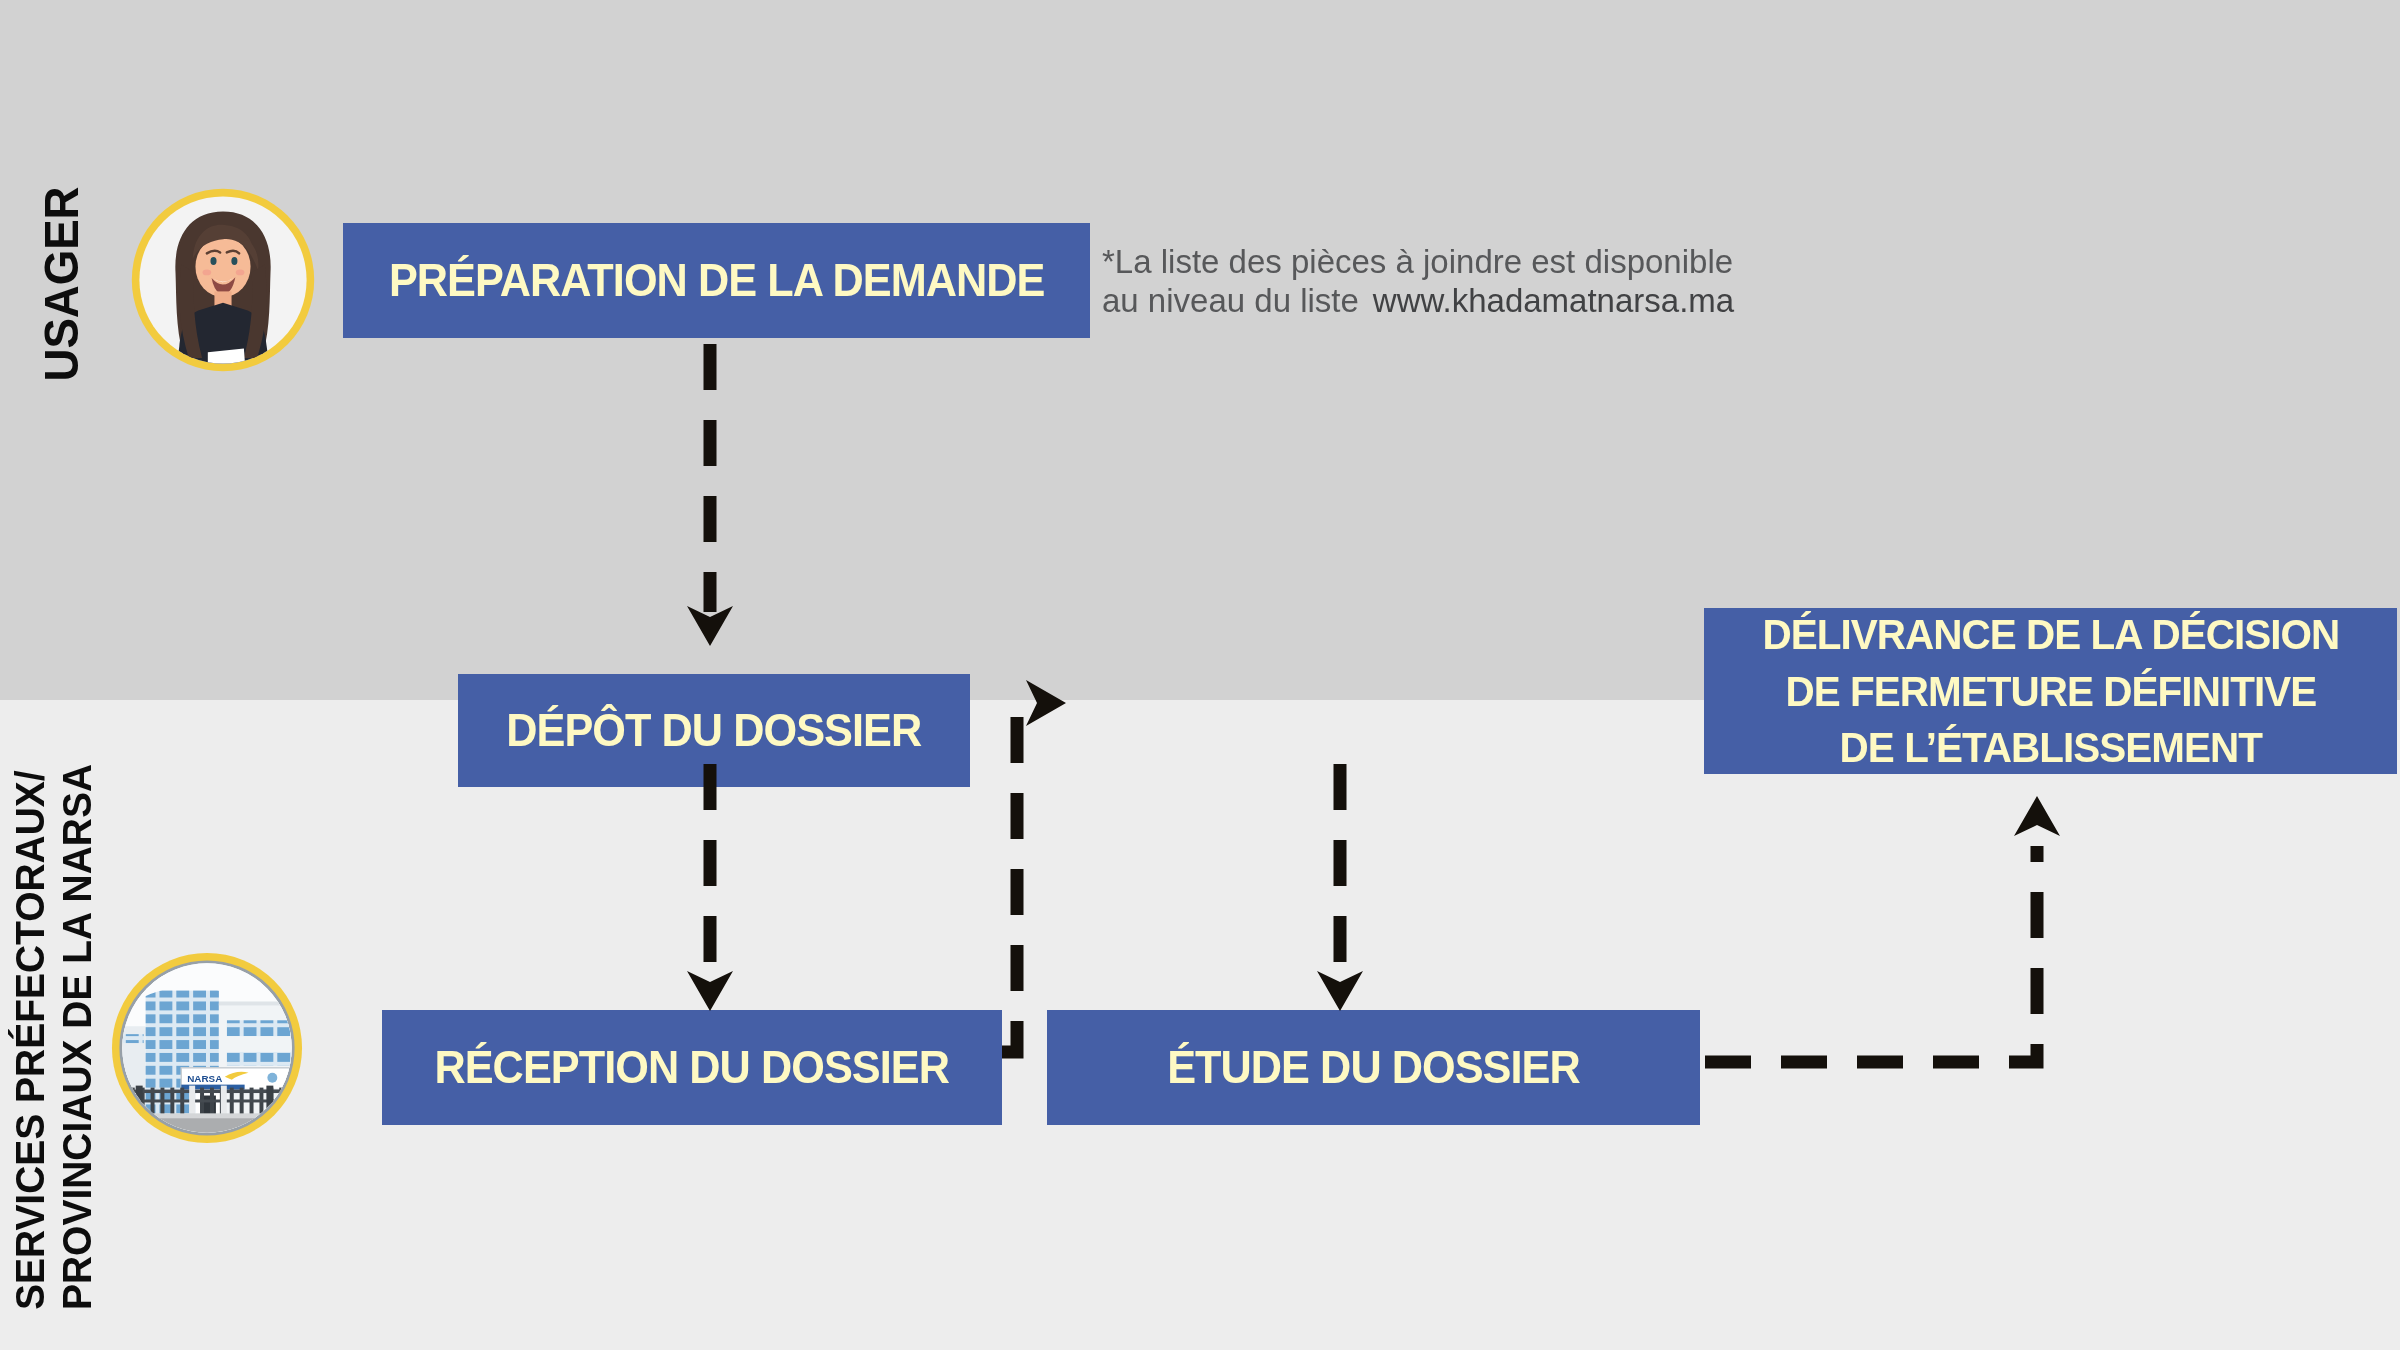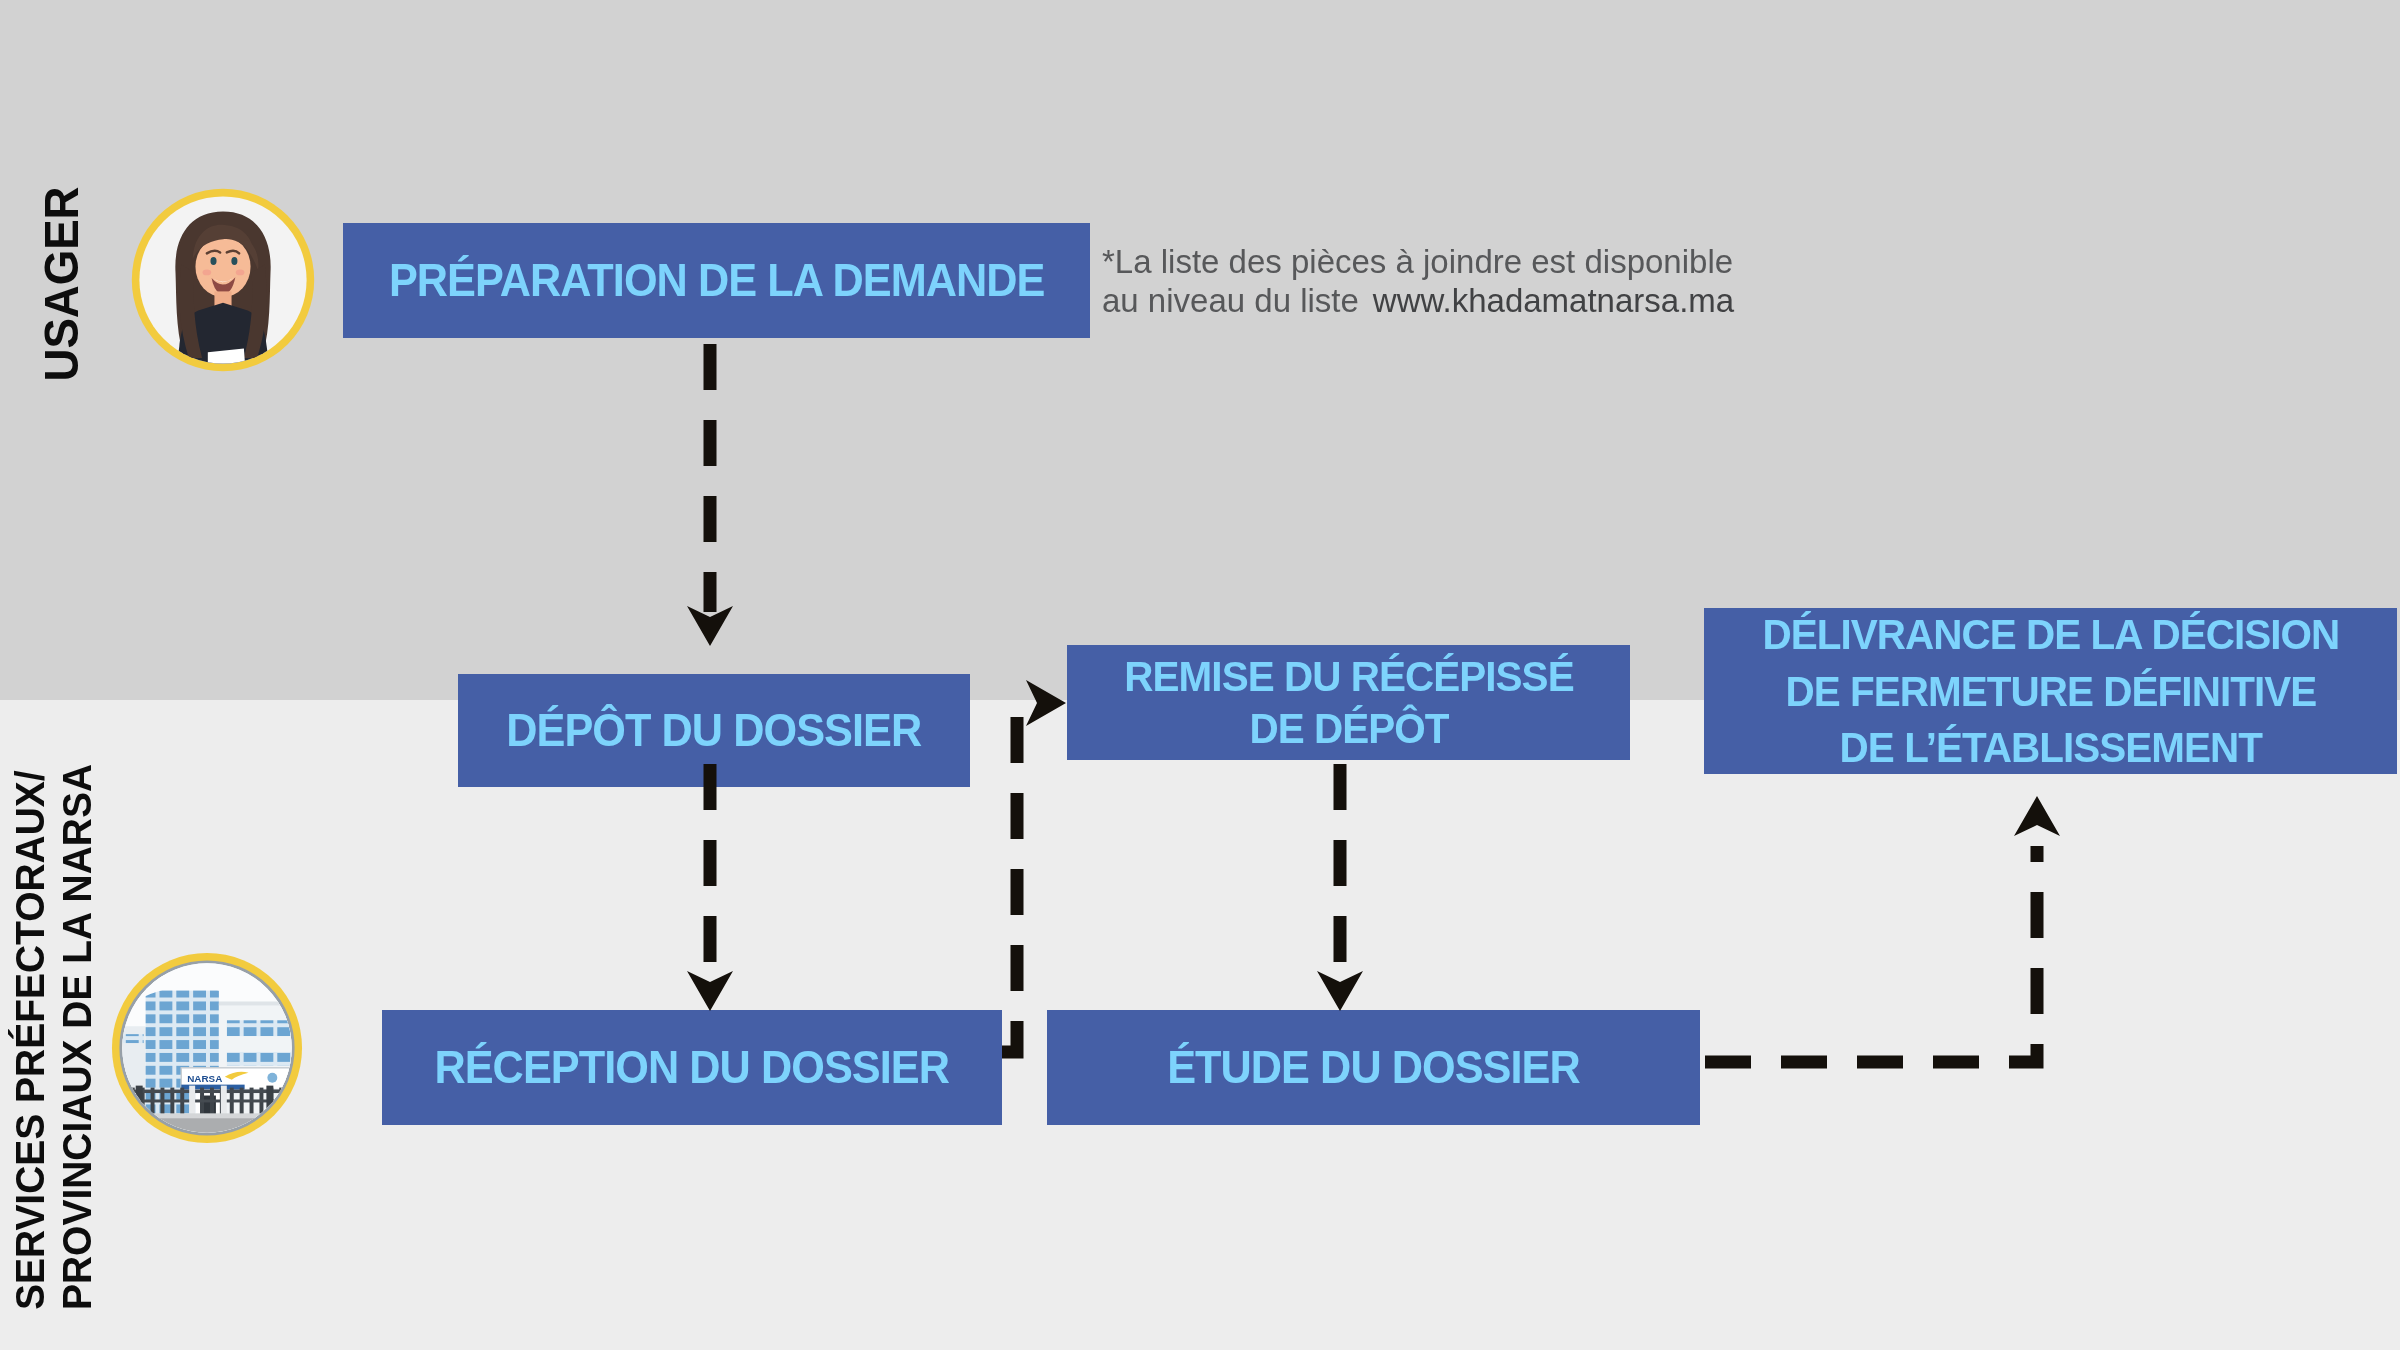--- a/index.html
+++ b/index.html
@@ -9,21 +9,21 @@
     --connector-black:#14100B;
     --note-gray:#57585A;
     --ring-yellow:#F2CB3E;
     --label-black:#0D0D0D;
   }
   html,body{margin:0;padding:0;}
   body{width:2400px;height:1350px;overflow:hidden;font-family:"Liberation Sans",sans-serif;}
   .stage{position:relative;width:2400px;height:1350px;background:var(--band-bottom);}
   .band-top{position:absolute;left:0;top:0;width:2400px;height:700px;background:var(--band-top);}
 
-  .step{position:absolute;background:var(--step-blue);color:#7dd3fc;display:flex;
+  .step{position:absolute;background:var(--step-blue);color:#fef9c3;display:flex;
         align-items:center;justify-content:center;text-align:center;font-weight:bold;}
   .step .txt{transform:scaleX(0.94);letter-spacing:-1px;line-height:1.2;white-space:nowrap;}
   .step .txt span{display:block;}
   #box-preparation{left:343px;top:223px;width:747px;height:115px;font-size:46px;}
   #box-depot{left:458px;top:645px;width:512px;height:113px;font-size:46px;margin-top:29px;}
   #box-remise{left:1067px;top:645px;width:563px;height:115px;font-size:43px;}
   #box-delivrance{left:1697px;top:608px;width:693px;height:166px;font-size:43px;margin-left:7px;}
   #box-delivrance .txt{line-height:1.32;}
   #box-reception{left:382px;top:1010px;width:620px;height:115px;font-size:46px;}
   #box-etude{left:1047px;top:1010px;width:653px;height:115px;font-size:46px;}
@@ -137,26 +137,20 @@
   </svg>
 
   <div class="step" id="box-preparation">
     <div class="txt">PRÉPARATION DE LA DEMANDE</div>
   </div>
 
   <div class="step" id="box-depot">
     <div class="txt">DÉPÔT DU DOSSIER</div>
   </div>
 
-  <div class="step" id="box-remise">
-    <div class="txt">
-      <span>REMISE DU RÉCÉPISSÉ</span>
-      <span>DE DÉPÔT</span>
-    </div>
-  </div>
 
   <div class="step" id="box-delivrance">
     <div class="txt">
       <span>DÉLIVRANCE DE LA DÉCISION</span>
       <span>DE FERMETURE DÉFINITIVE</span>
       <span>DE L’ÉTABLISSEMENT</span>
     </div>
   </div>
 
   <div class="step" id="box-etude">

